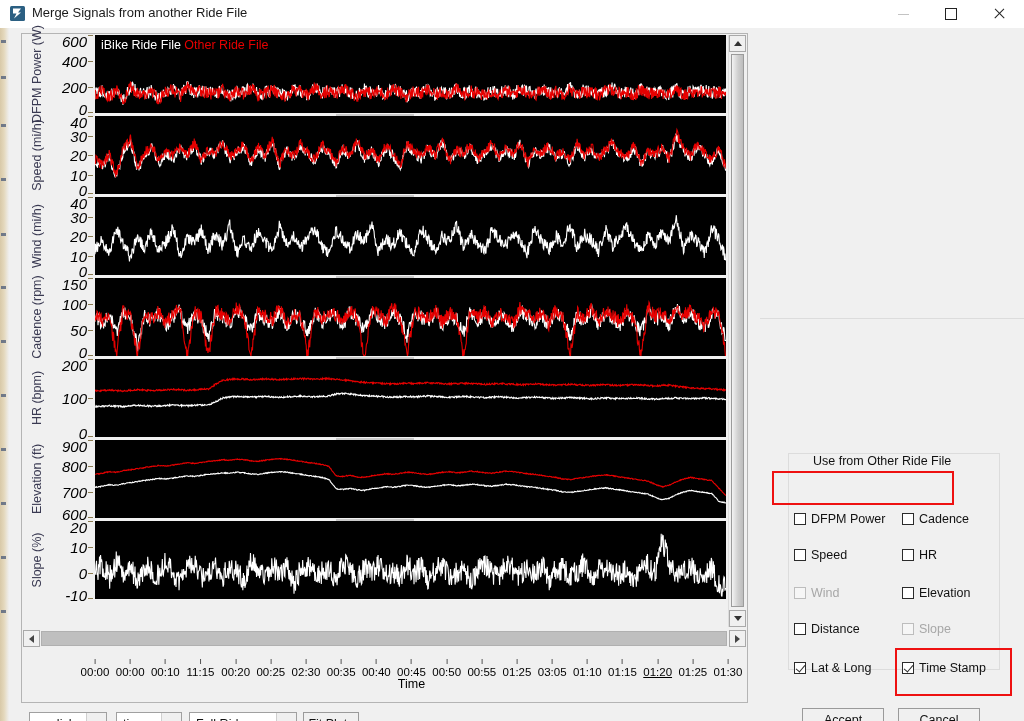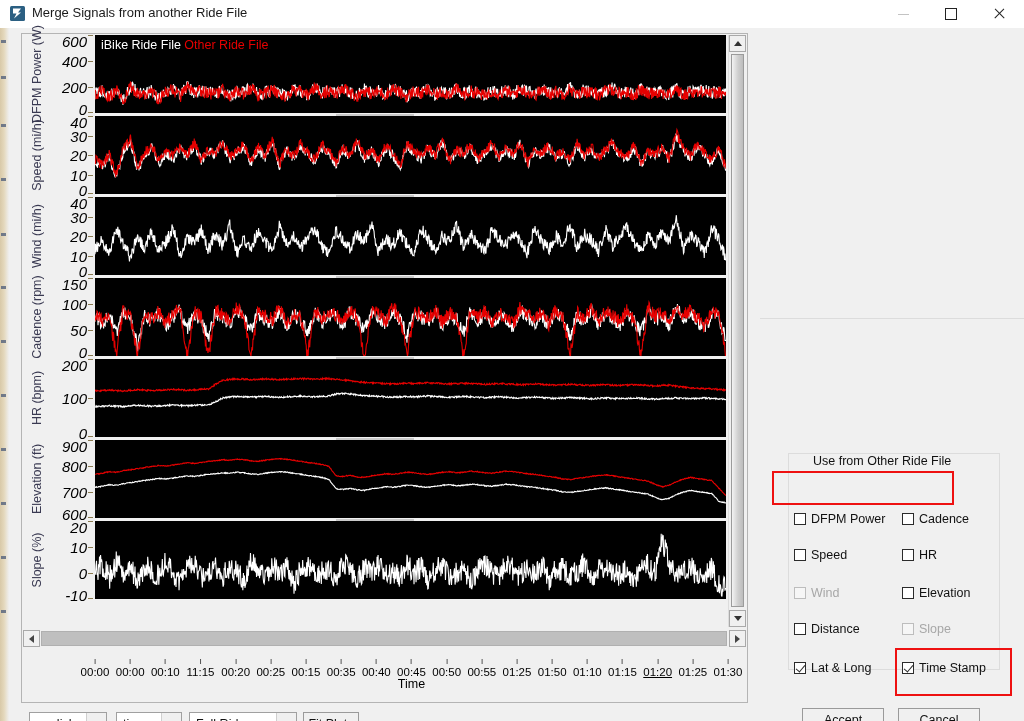--- a/index.html
+++ b/index.html
@@ -367,21 +367,21 @@
             <div class="xtick" style="left: 22.2222%;">
               <div class="mk"></div>
               <div class="lb">00:20</div>
             </div>
             <div class="xtick" style="left: 27.7778%;">
               <div class="mk"></div>
               <div class="lb">00:25</div>
             </div>
             <div class="xtick" style="left: 33.3333%;">
               <div class="mk"></div>
-              <div class="lb">00:15</div>
+              <div class="lb">02:30</div>
             </div>
             <div class="xtick" style="left: 38.8889%;">
               <div class="mk"></div>
               <div class="lb">00:35</div>
             </div>
             <div class="xtick" style="left: 44.4444%;">
               <div class="mk"></div>
               <div class="lb">00:40</div>
             </div>
             <div class="xtick" style="left: 50%;">
@@ -395,21 +395,21 @@
             <div class="xtick" style="left: 61.1111%;">
               <div class="mk"></div>
               <div class="lb">00:55</div>
             </div>
             <div class="xtick" style="left: 66.6667%;">
               <div class="mk"></div>
               <div class="lb">01:25</div>
             </div>
             <div class="xtick" style="left: 72.2222%;">
               <div class="mk"></div>
-              <div class="lb">01:50</div>
+              <div class="lb">03:05</div>
             </div>
             <div class="xtick" style="left: 77.7778%;">
               <div class="mk"></div>
               <div class="lb">01:10</div>
             </div>
             <div class="xtick" style="left: 83.3333%;">
               <div class="mk"></div>
               <div class="lb">01:15</div>
             </div>
             <div class="xtick" style="left: 88.8889%; text-decoration: underline;">

